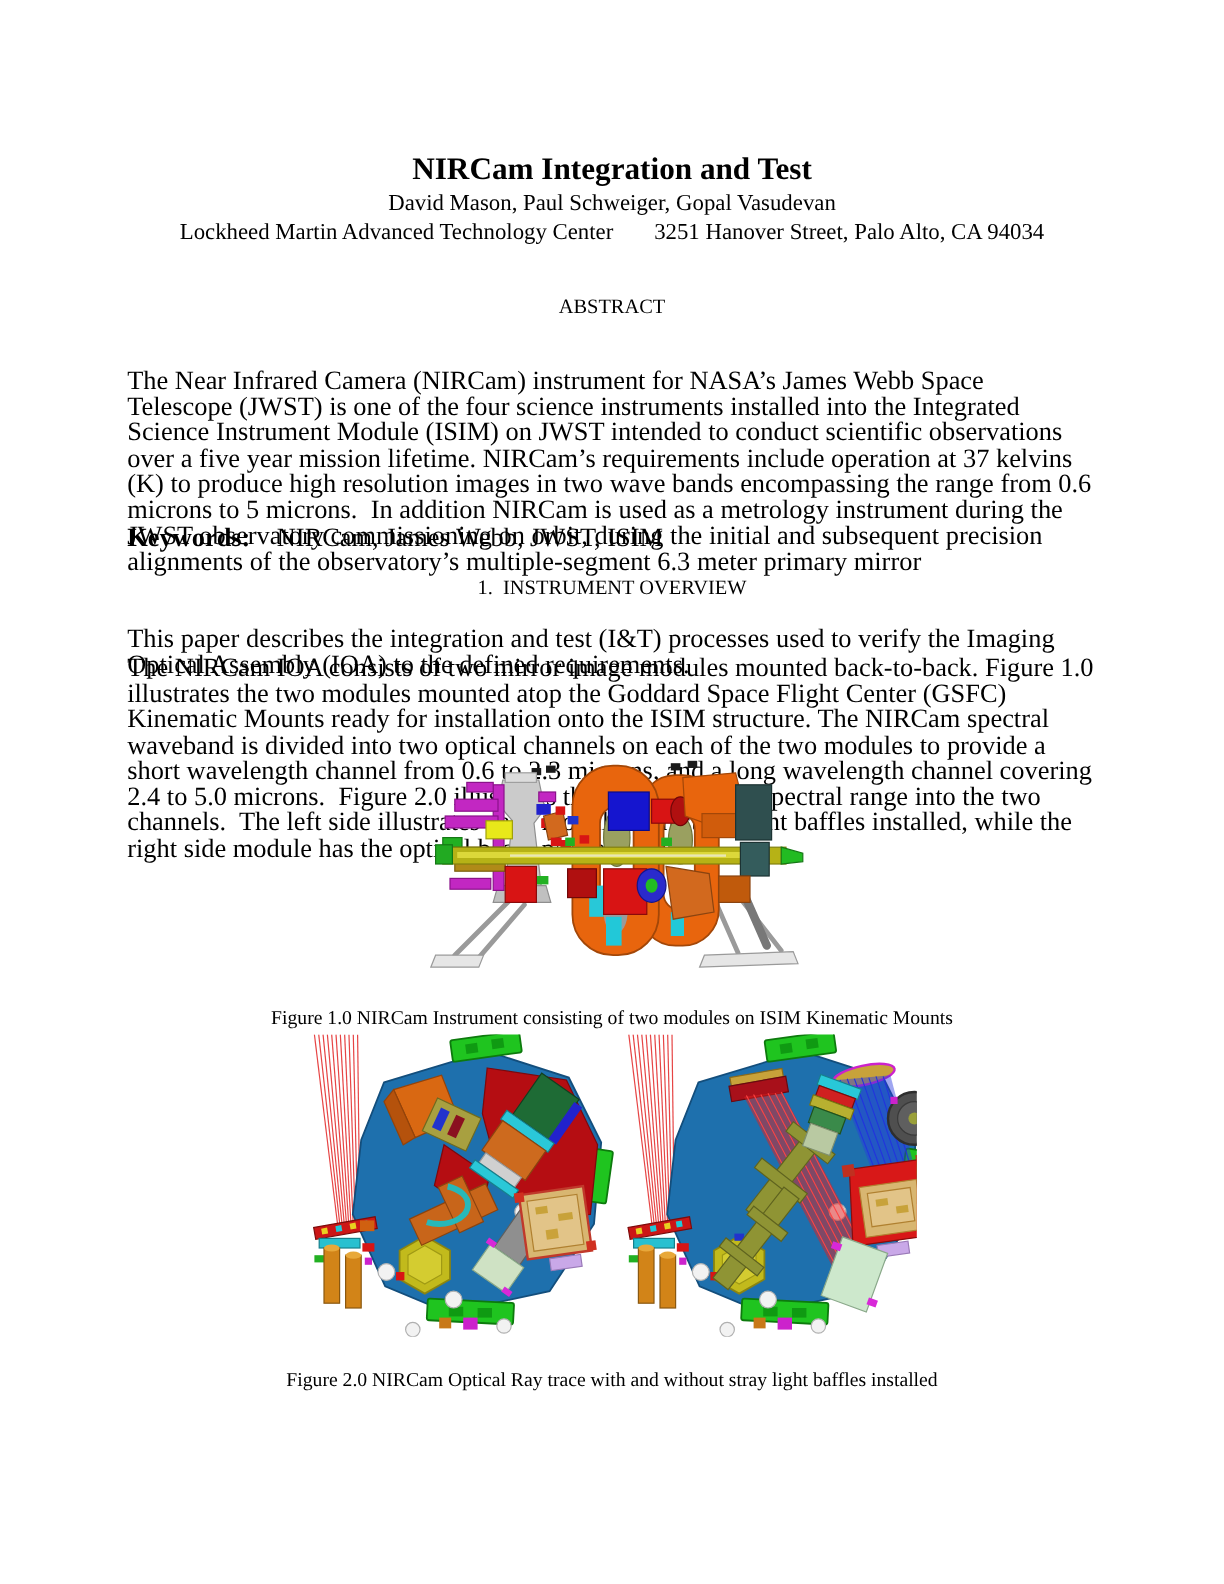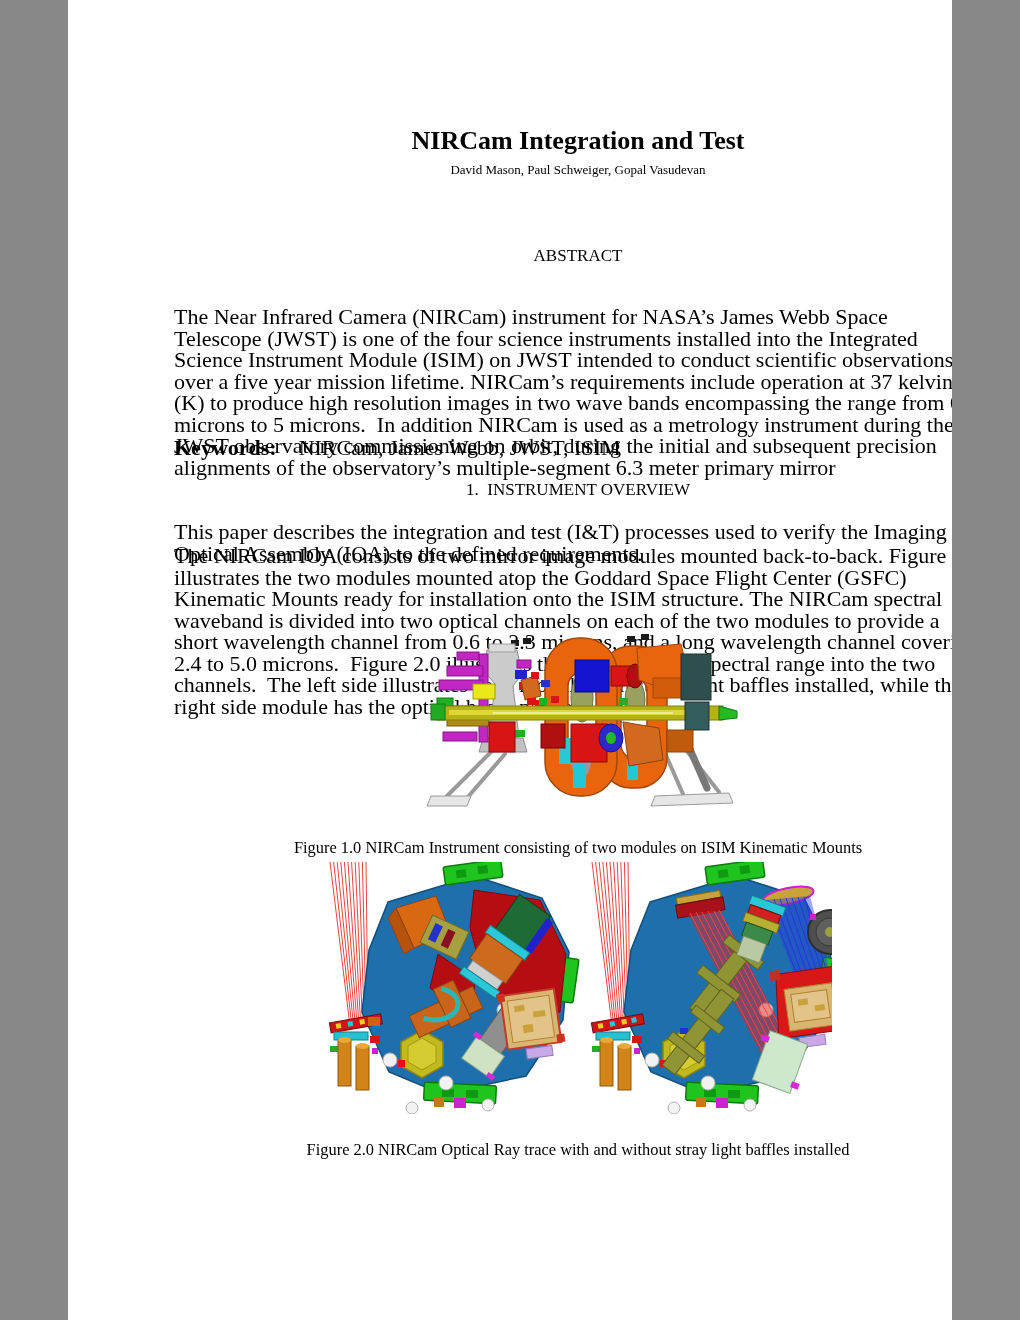--- a/index.html
+++ b/index.html
@@ -1,36 +1,36 @@
 <!DOCTYPE html>
 <html><head>
 <meta charset="utf-8">
 <style>
   html,body{margin:0;padding:0;background:#888;}
   .page{
     position:relative;
-    width:884px;height:1320px;
+    width:1020px;height:1320px;
     margin:0 auto;
     background:#ffffff;
     font-family:"Liberation Serif", serif;
     color:#000;
     overflow:hidden;
   }
   .abs{position:absolute;}
   .doc-title{
     top:126px;left:0;width:1020px;
     text-align:center;
     font-size:26px;font-weight:bold;
     line-height:30px;
     white-space:pre-wrap;
   }
   .doc-authors{
     top:158px;left:0;width:1020px;
     text-align:center;
-    font-size:13px;line-height:23px;
+    font-size:19px;line-height:23px;
     white-space:pre-wrap;
   }
   .doc-affil{
     top:182px;left:0;width:1020px;
     text-align:center;
     font-size:19px;line-height:23px;
     white-space:pre-wrap;
   }
   .affil-gap{display:inline-block;width:34px;}
   .center-heading{
@@ -55,20 +55,21 @@
   }
   svg{display:block;}
 </style>
 </head>
 <body>
 
 <div class="page">
 
   <div class="abs doc-title">NIRCam Integration and Test</div>
   <div class="abs doc-authors">David Mason, Paul Schweiger, Gopal Vasudevan</div>
+  <div class="abs doc-affil"><span>Lockheed Martin Advanced Technology Center</span><span class="affil-gap"></span><span>3251 Hanover Street, Palo Alto, CA 94034</span></div>
 
   <div class="abs center-heading" style="top:245px;">ABSTRACT</div>
   <div class="abs body-block" style="top:263px;">
     <p>The Near Infrared Camera (NIRCam) instrument for NASA’s James Webb Space Telescope (JWST) is one of the four science instruments installed into the Integrated Science Instrument Module (ISIM) on JWST intended to conduct scientific observations over a five year mission lifetime. NIRCam’s requirements include operation at 37 kelvins (K) to produce high resolution images in two wave bands encompassing the range from 0.6 microns to 5 microns.  In addition NIRCam is used as a metrology instrument during the JWST observatory commissioning on orbit, during the initial and subsequent precision alignments of the observatory’s multiple-segment 6.3 meter primary mirror</p>
     <p>This paper describes the integration and test (I&amp;T) processes used to verify the Imaging Optical Assembly (IOA) to the defined requirements.</p>
   </div>
 
   <div class="abs body-block" style="top:437px;"><span class="kw-label">Keywords:</span><span class="kw-text">NIRCam, James Webb, JWST, ISIM</span></div>
 
   <div class="abs center-heading" style="top:479px;">1.  INSTRUMENT OVERVIEW</div>

